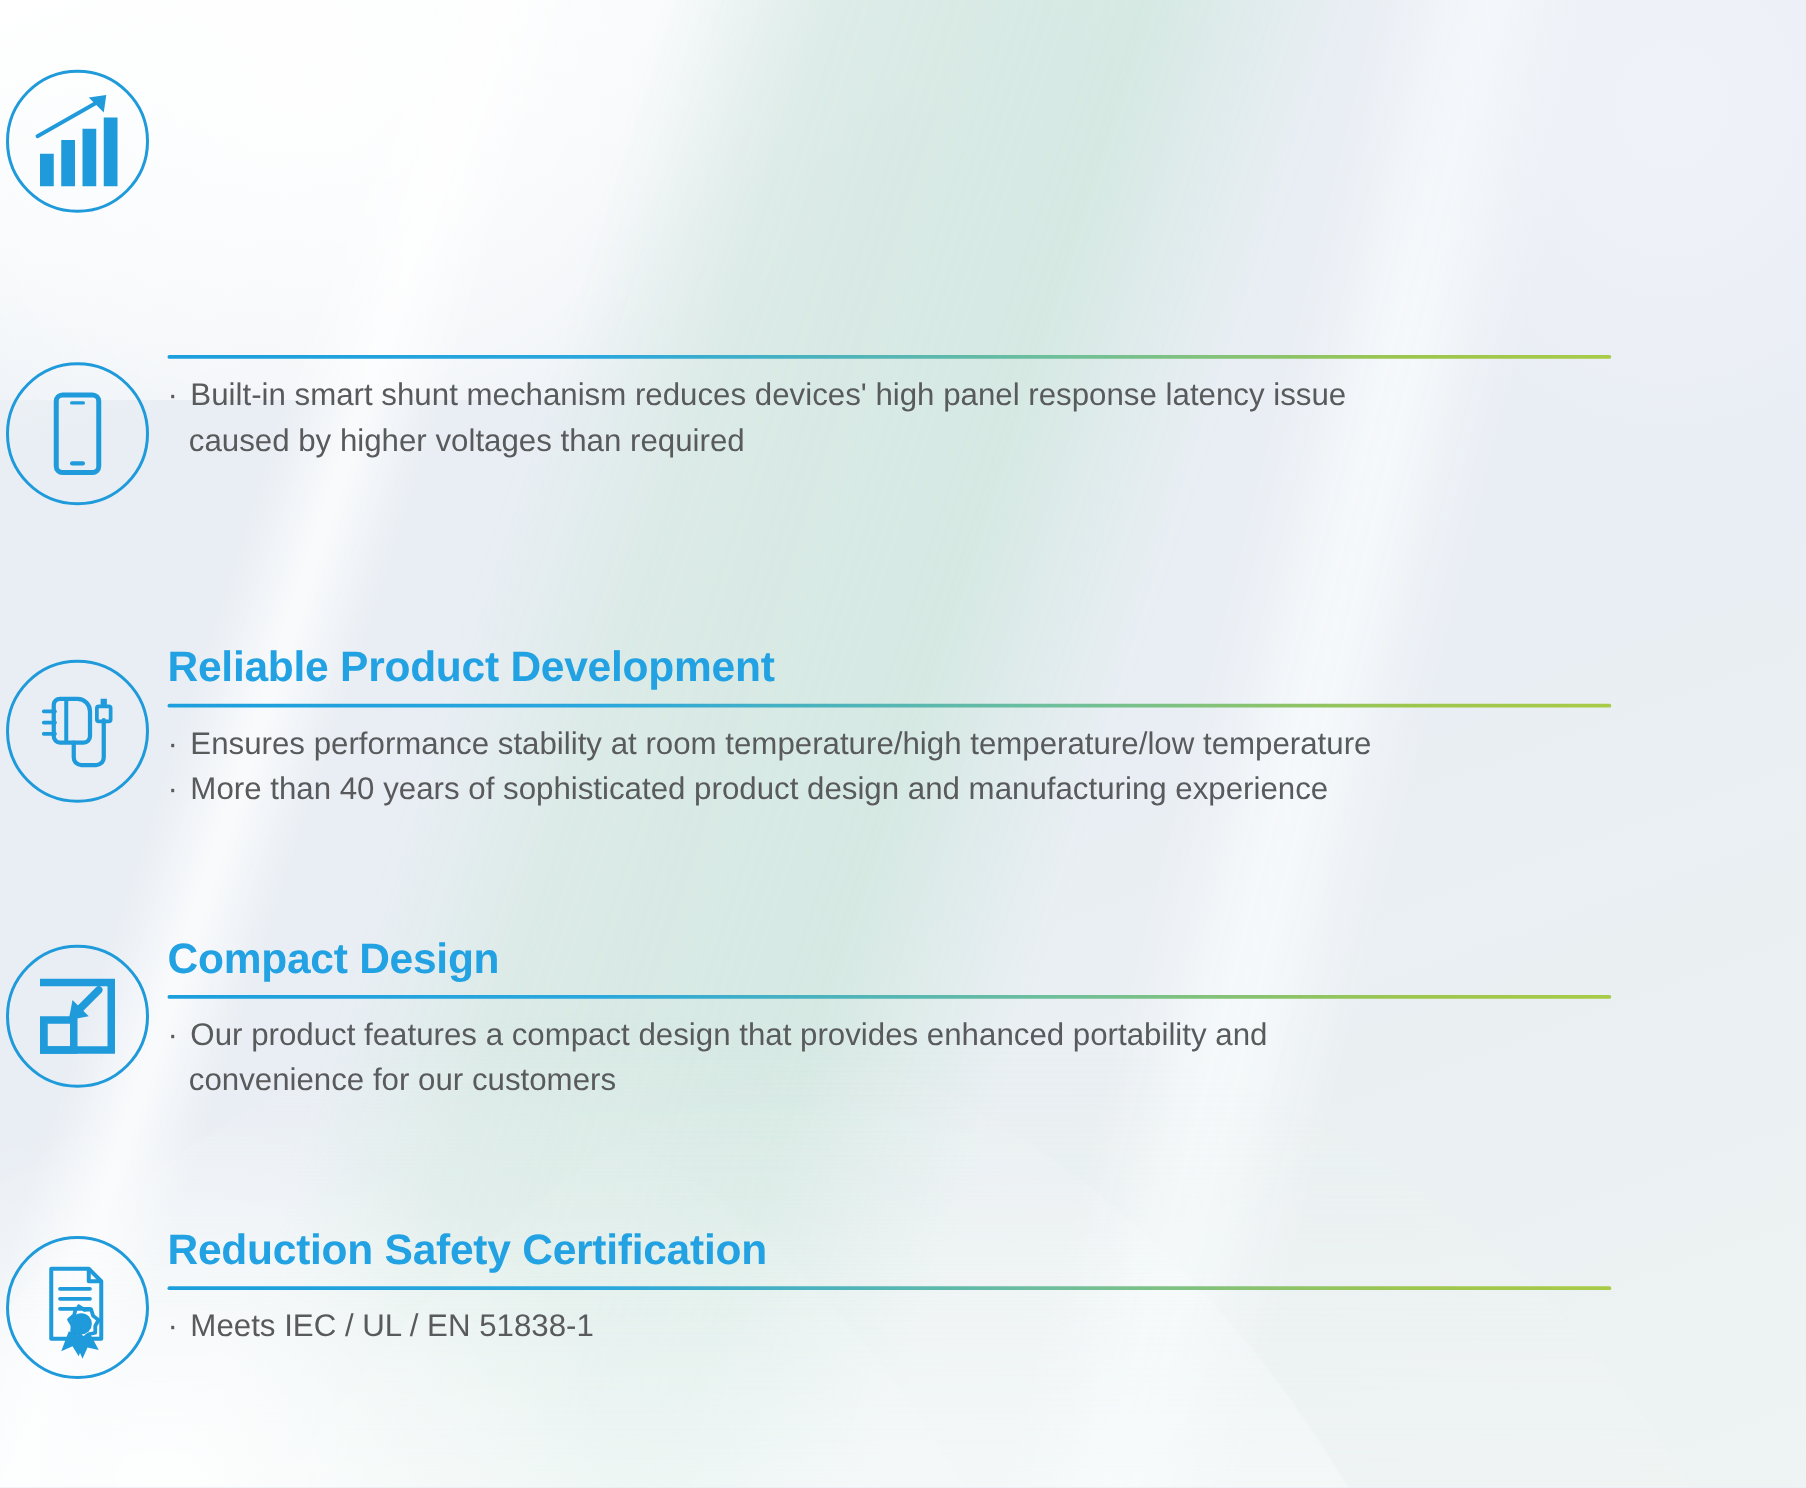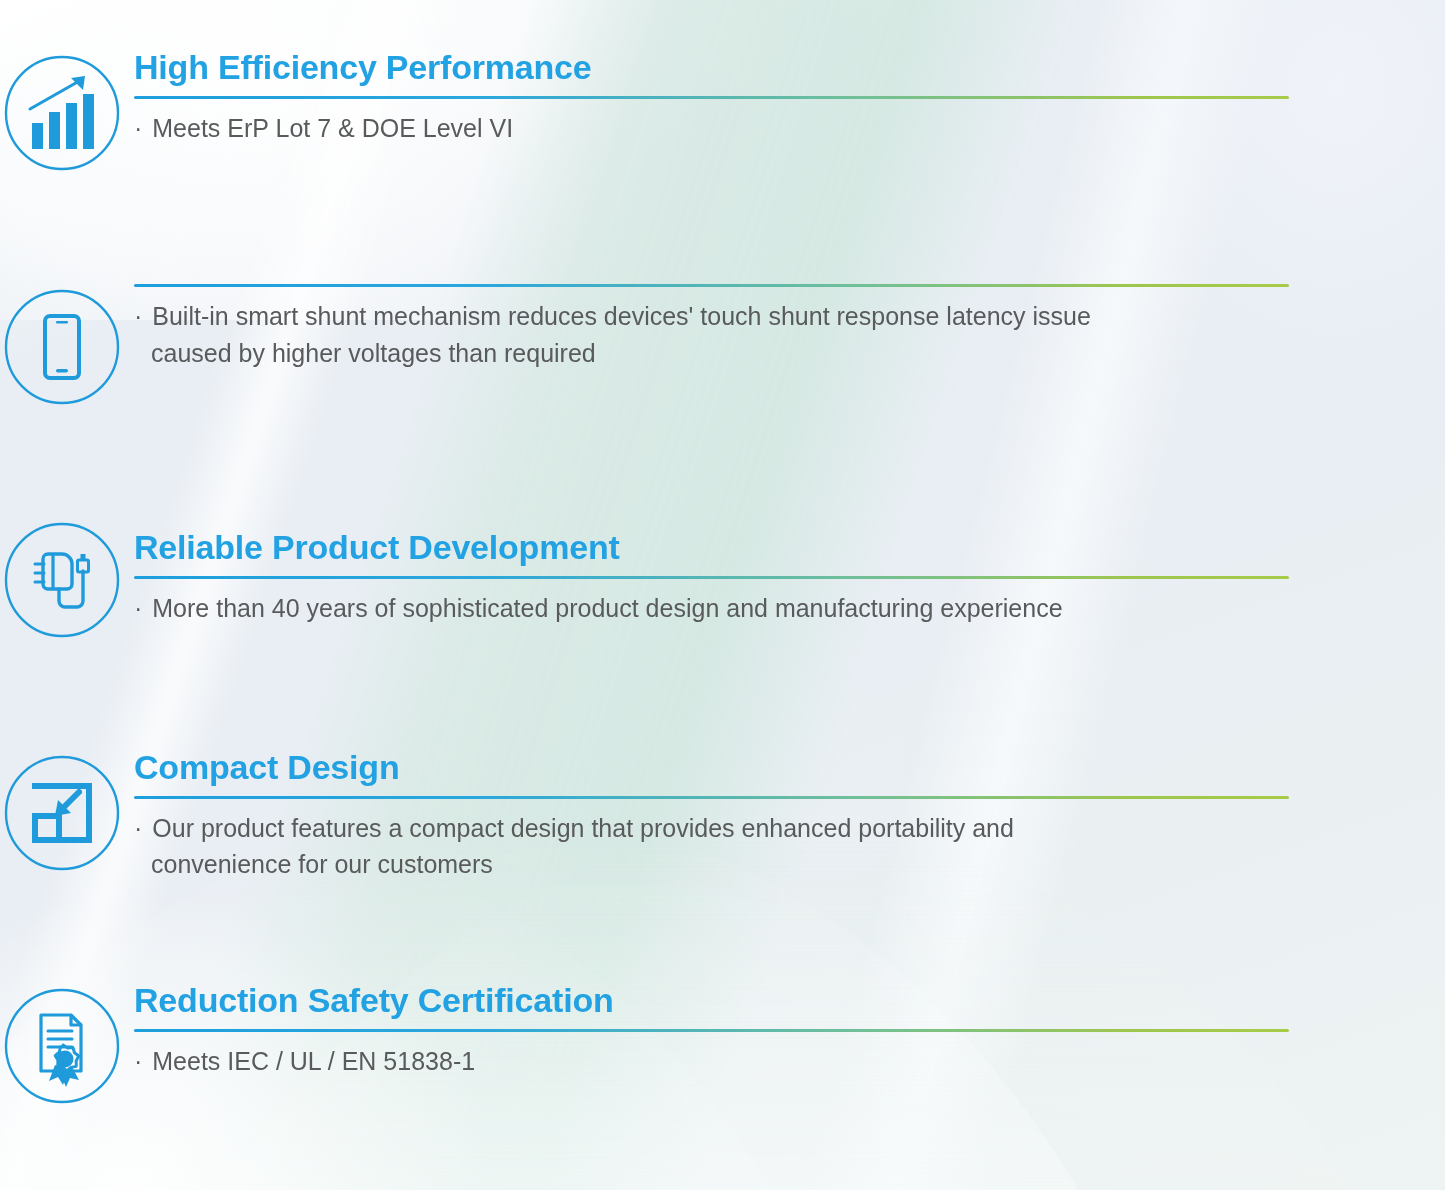--- a/index.html
+++ b/index.html
@@ -194,44 +194,36 @@
         <svg class="icon-circle" viewBox="0 0 118 118">
           <circle cx="59" cy="59" r="56" fill="none" stroke="#1f9ada" stroke-width="2.4"></circle>
           <rect x="29" y="69" width="11" height="26" fill="#1f9ada"></rect>
           <rect x="46" y="58" width="11" height="37" fill="#1f9ada"></rect>
           <rect x="63" y="49" width="11" height="46" fill="#1f9ada"></rect>
           <rect x="80" y="40" width="11" height="55" fill="#1f9ada"></rect>
           <path d="M27 55 L78 26" stroke="#1f9ada" stroke-width="3" fill="none" stroke-linecap="round"></path>
           <path d="M68 24 L82 22 L80 36 Z" fill="#1f9ada"></path>
         </svg>
       </div>
-      <div class="feature-body">
-        <div class="feature-title">High Efficiency Performance</div>
-        <div class="feature-divider"></div>
-        <div class="bullet-line">
-          <span class="dot">·</span>
-          <span>Meets ErP Lot 7 &amp; DOE Level VI</span>
-        </div>
-      </div>
     </div>
 
     <div class="feature-row" style="top:284px;">
       <div class="icon-wrap">
         <svg class="icon-circle" viewBox="0 0 118 118">
           <circle cx="59" cy="59" r="56" fill="none" stroke="#1f9ada" stroke-width="2.4"></circle>
           <rect x="42" y="28" width="34" height="62" rx="5" ry="5" fill="none" stroke="#1f9ada" stroke-width="4"></rect>
           <rect x="53" y="33" width="12" height="2.6" rx="1.3" fill="#1f9ada"></rect>
           <rect x="53" y="81" width="12" height="3.4" rx="1.7" fill="#1f9ada"></rect>
         </svg>
       </div>
       <div class="feature-body">
         <div class="feature-divider"></div>
         <div class="bullet-line">
           <span class="dot">·</span>
-          <span>Built-in smart shunt mechanism reduces devices' touch shunt response latency issue</span>
+          <span>Built-in smart shunt mechanism reduces devices' high panel response latency issue</span>
         </div>
         <div class="bullet-cont">caused by higher voltages than required</div>
       </div>
     </div>
 
     <div class="feature-row" style="top:517px;align-items:center;">
       <div class="icon-wrap">
         <svg class="icon-circle" viewBox="0 0 118 118">
           <circle cx="59" cy="59" r="56" fill="none" stroke="#1f9ada" stroke-width="2.4"></circle>
 
@@ -245,20 +237,24 @@
 
           <rect x="74.5" y="39" width="11" height="12" rx="1.5" fill="none" stroke="#1f9ada" stroke-width="3"></rect>
           <rect x="77.5" y="33" width="5" height="6" fill="#1f9ada"></rect>
         </svg>
       </div>
       <div class="feature-body">
         <div class="feature-title">Reliable Product Development</div>
         <div class="feature-divider"></div>
         <div class="bullet-line">
           <span class="dot">·</span>
+          <span>Ensures performance stability at room temperature/high temperature/low temperature</span>
+        </div>
+        <div class="bullet-line">
+          <span class="dot">·</span>
           <span>More than 40 years of sophisticated product  design and manufacturing experience</span>
         </div>
       </div>
     </div>
 
     <div class="feature-row" style="top:750px;">
       <div class="icon-wrap">
         <svg class="icon-circle" viewBox="0 0 118 118">
           <circle cx="59" cy="59" r="56" fill="none" stroke="#1f9ada" stroke-width="2.4"></circle>
 

